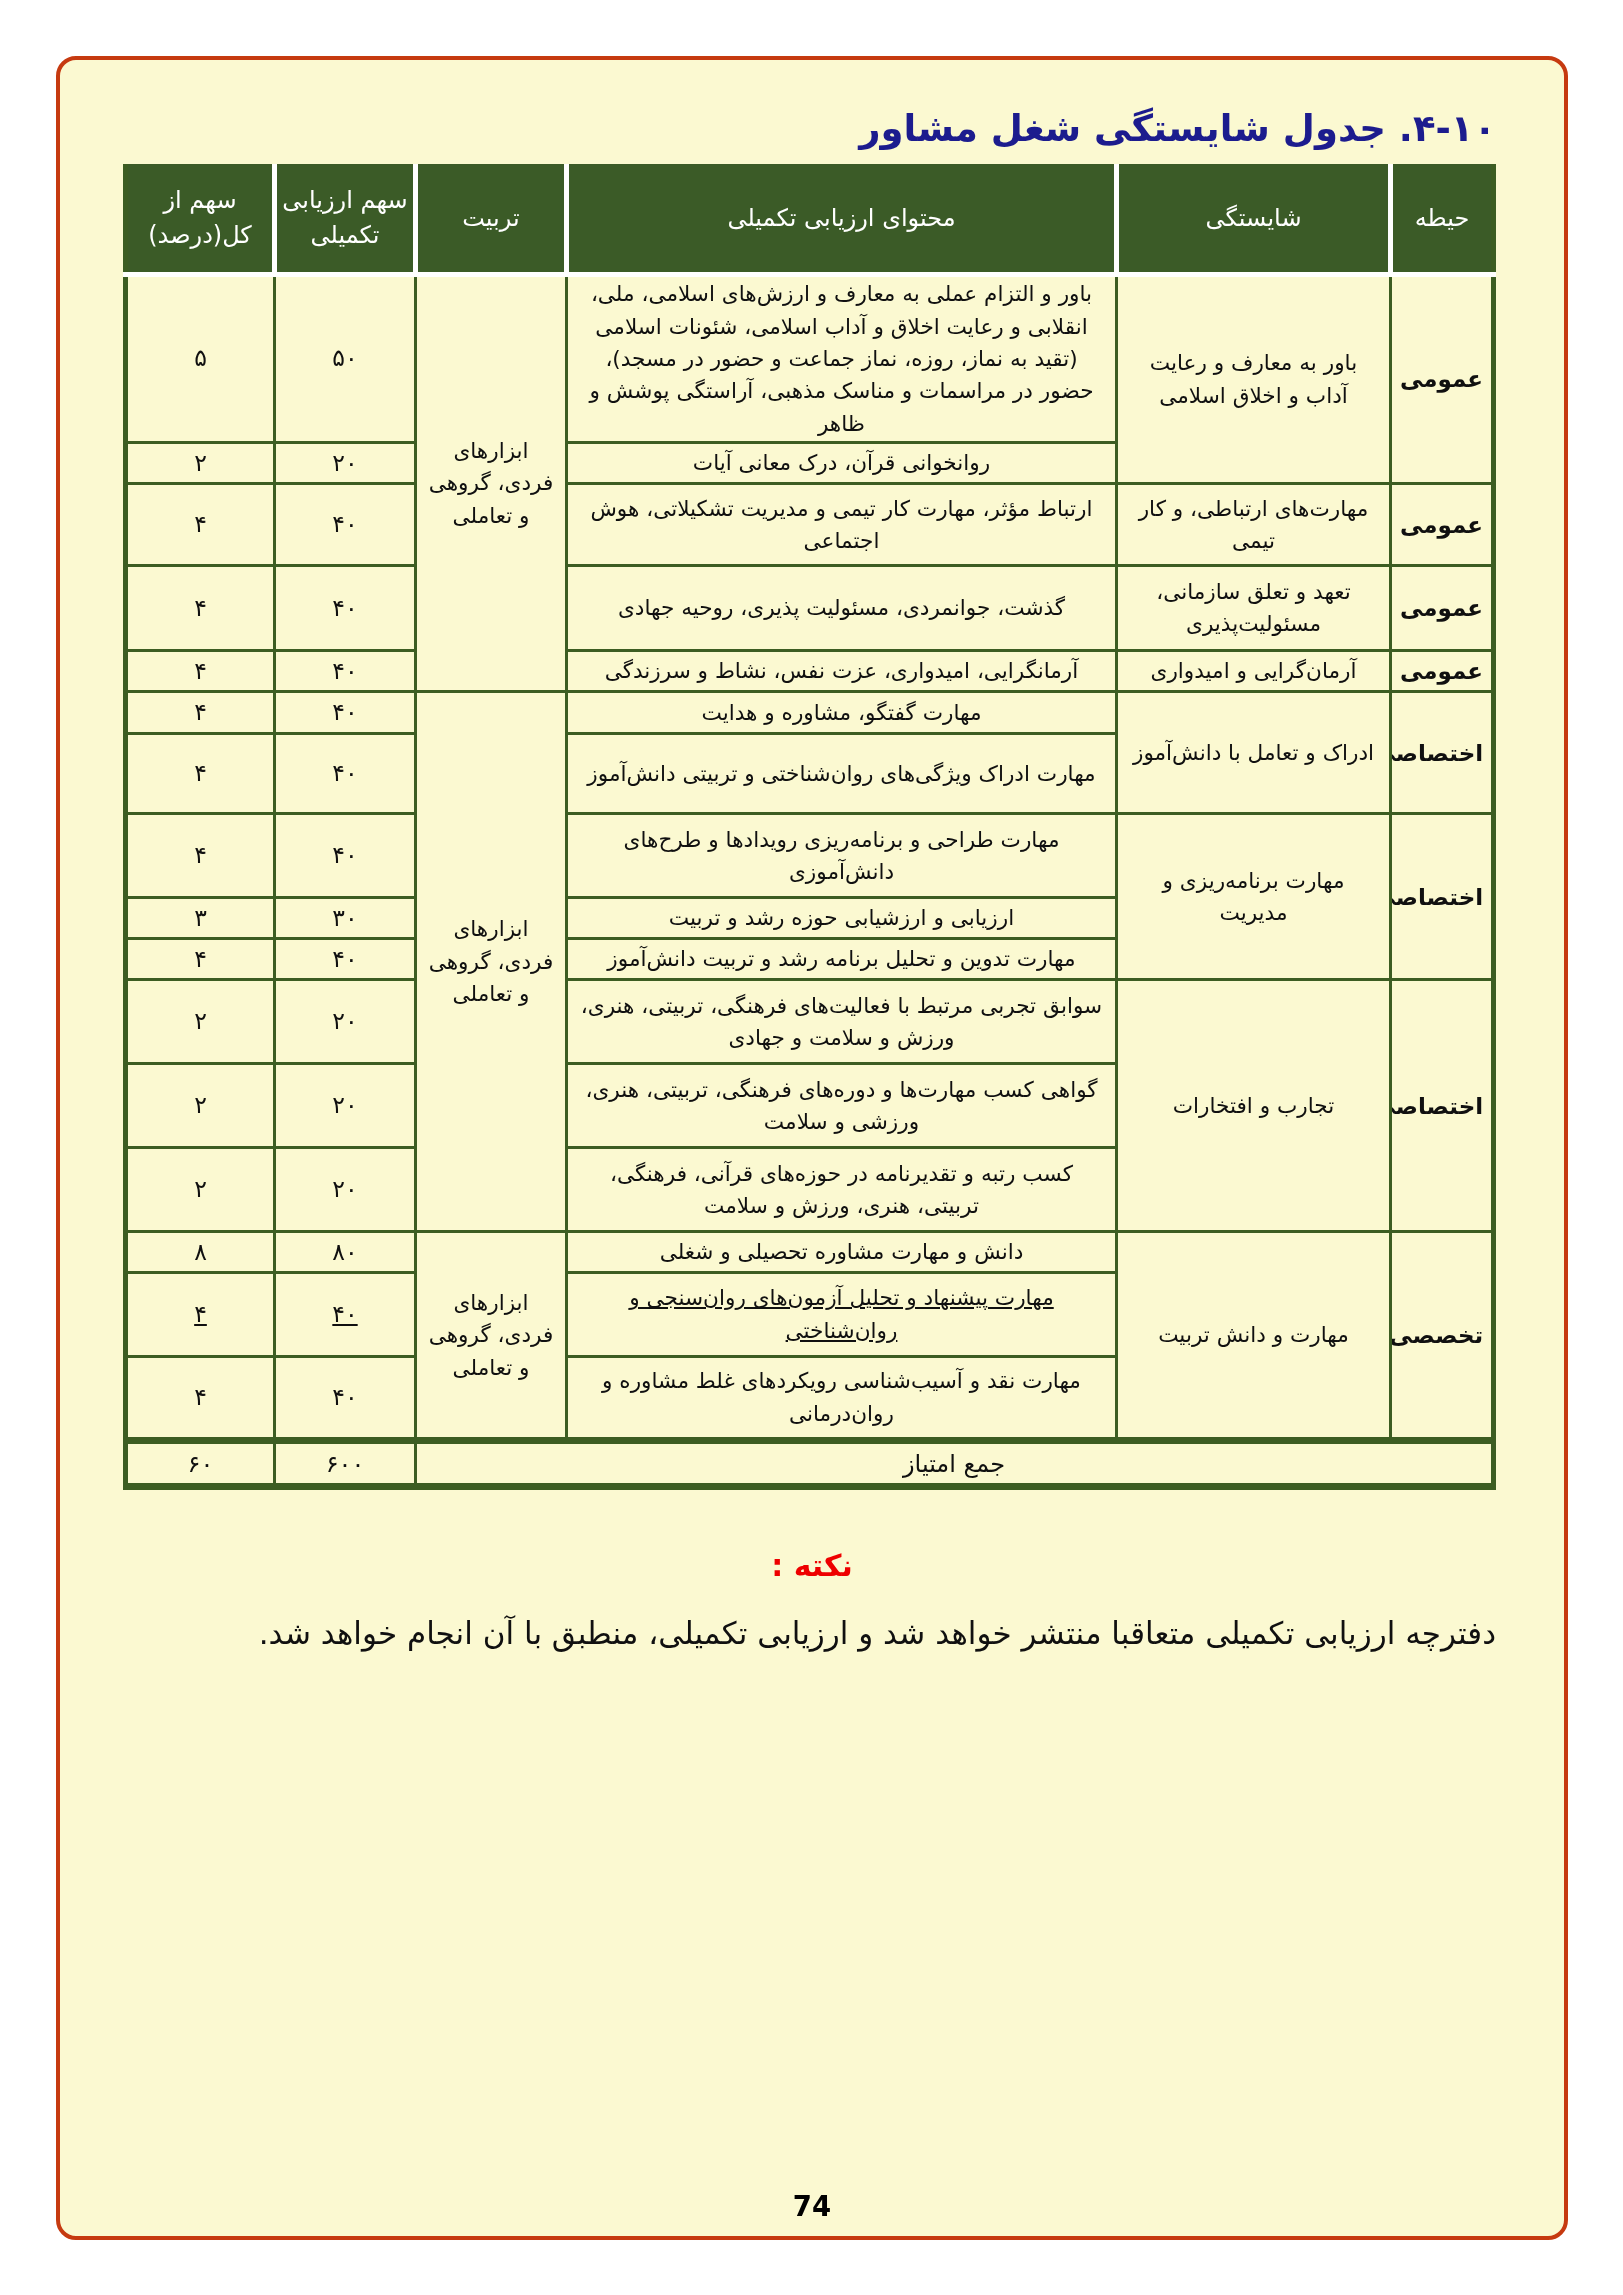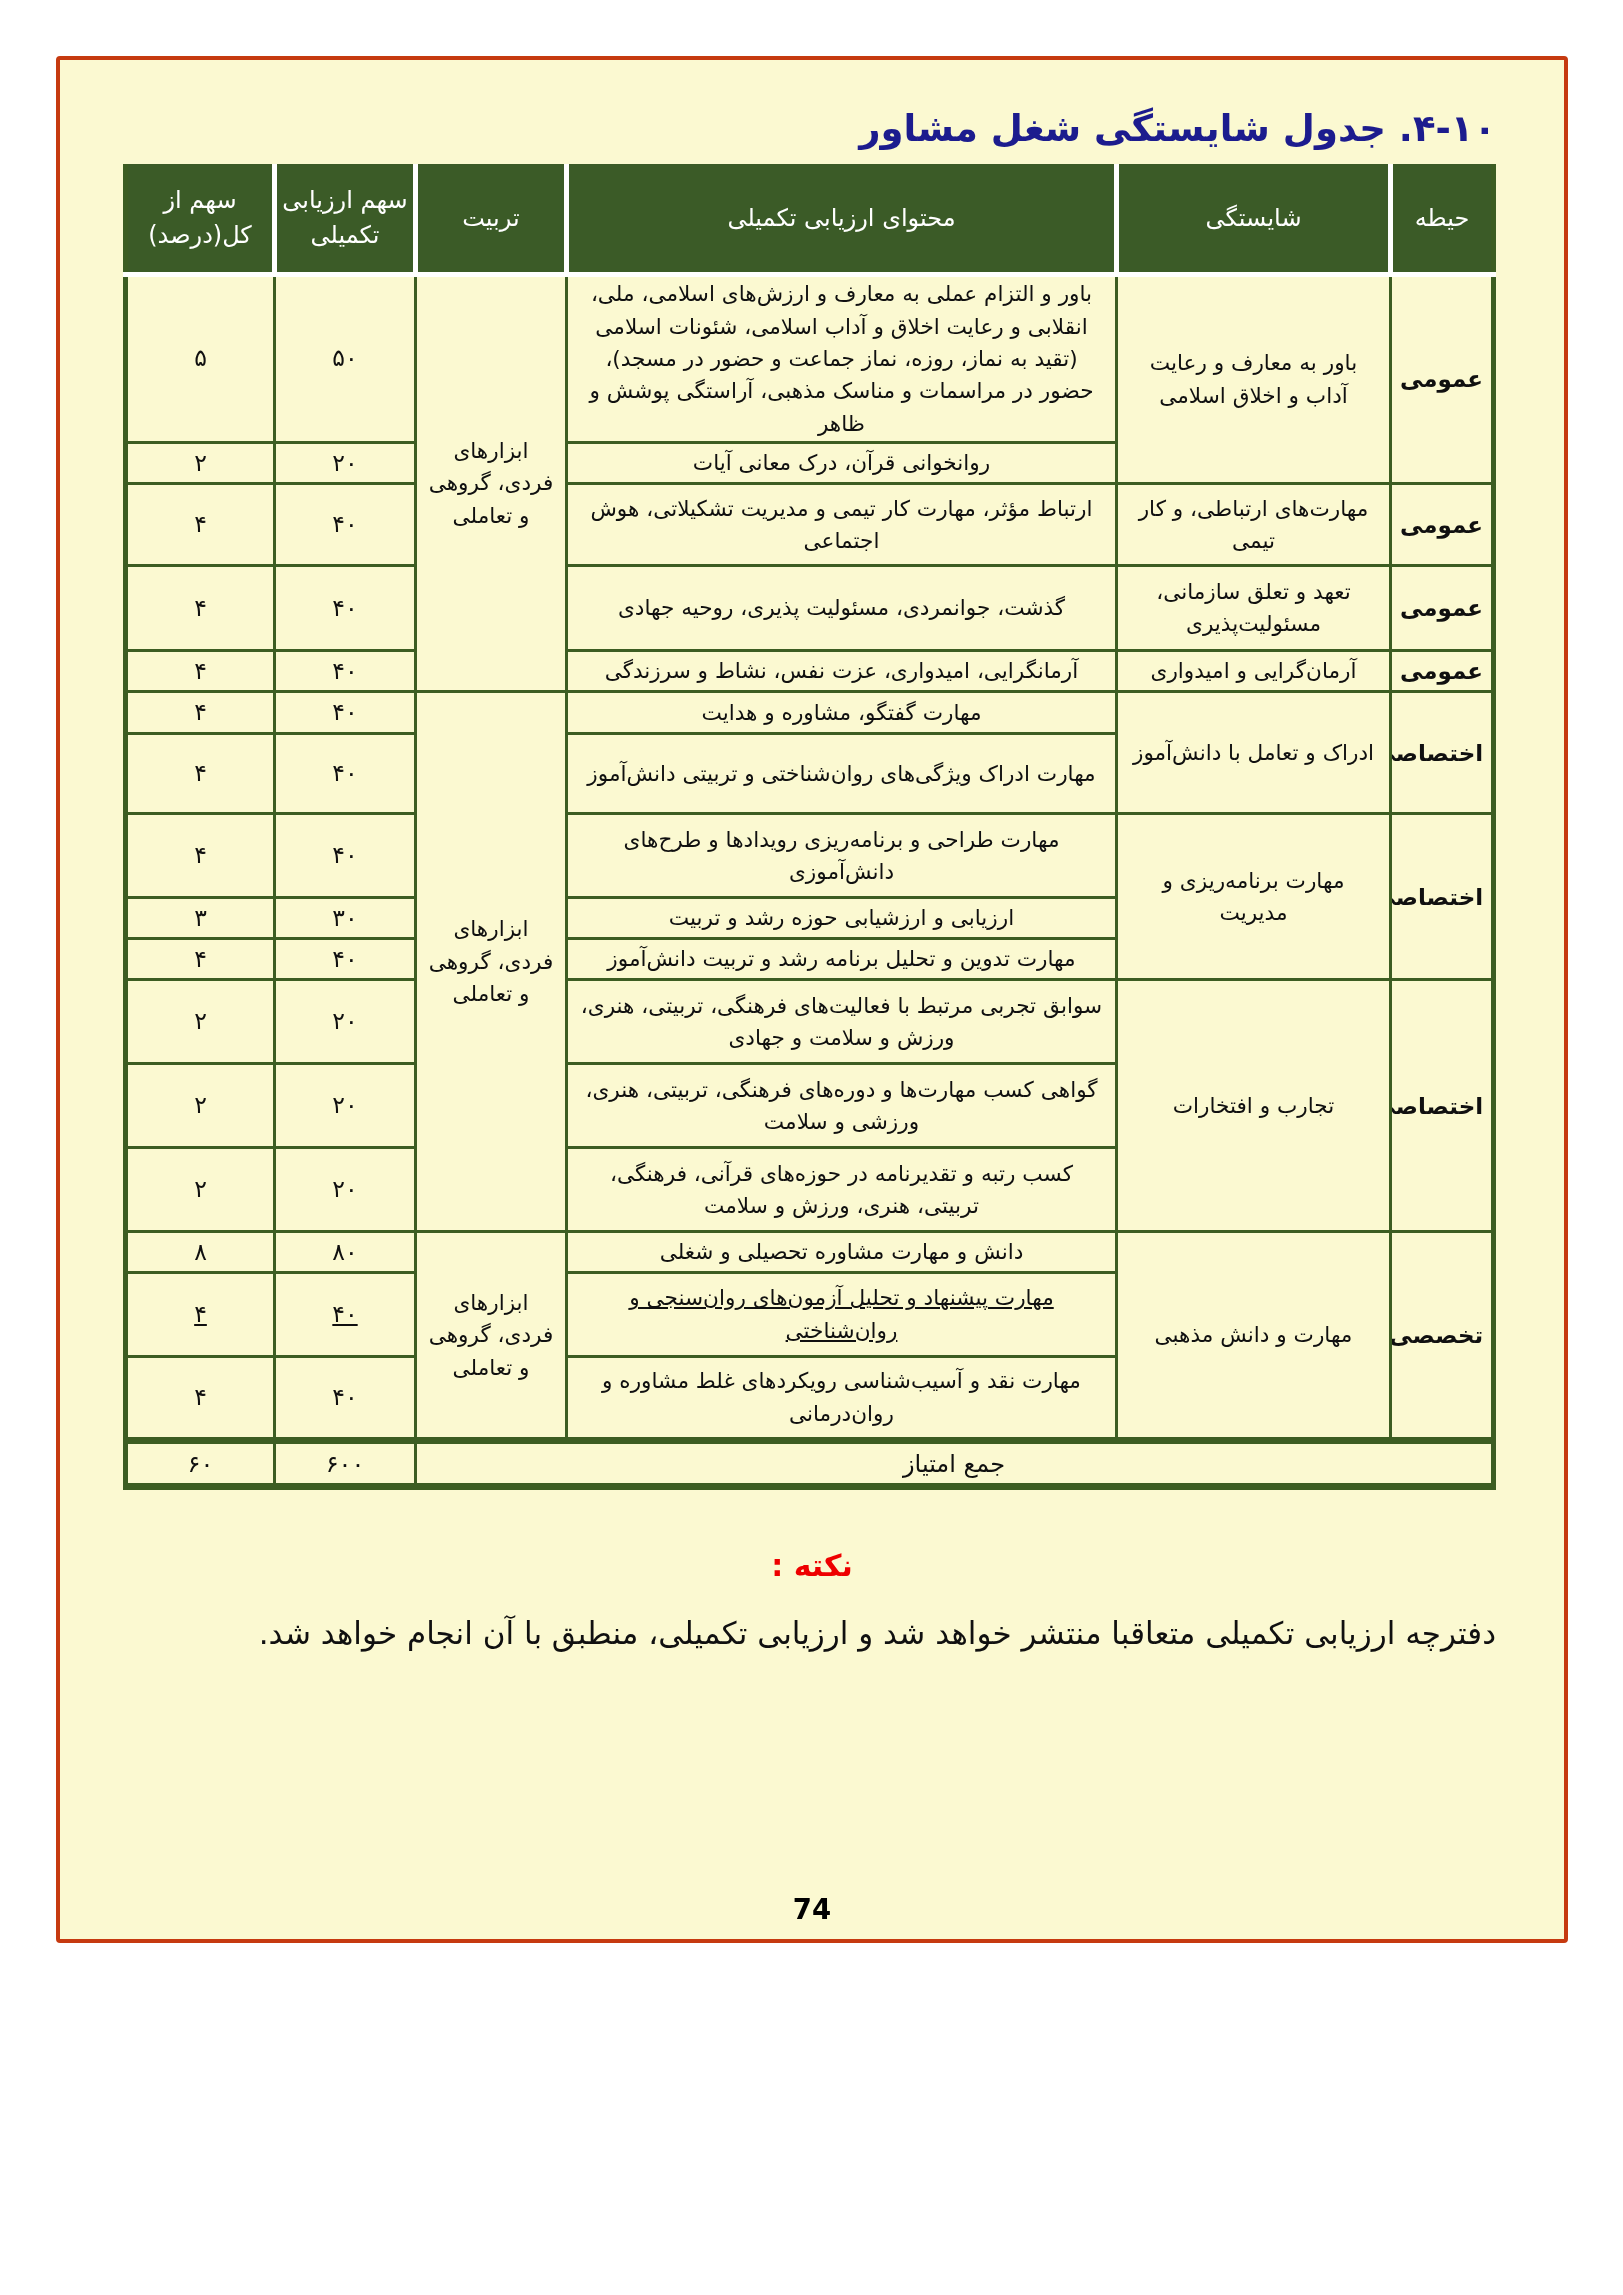--- a/index.html
+++ b/index.html
@@ -11,24 +11,24 @@
     --note-red:#EE0000;
     --ink:#101010;
   }
   *{box-sizing:border-box;}
   html,body{margin:0;padding:0;}
   body{
     width:1623px;height:2295px;position:relative;background:#ffffff;
     font-family:"DejaVu Sans", sans-serif;color:var(--ink);
   }
   .page{
-    position:absolute;left:56px;top:56px;width:1512px;height:1887px;
+    position:absolute;left:56px;top:56px;width:1512px;height:2184px;
     background:var(--page-bg);
     border:4.6px solid var(--border-red);
-    border-radius:4px;
+    border-radius:20px;
   }
   .content{width:1368px;margin:0 auto;direction:rtl;}
   .doc-title{
     margin-top:47px;margin-bottom:13px;
     font-size:37px;font-weight:bold;color:var(--title-navy);
     text-align:right;line-height:1.2;
   }
   table.competency{
     width:1368px;table-layout:fixed;border-collapse:collapse;
     border-left:5.2px solid var(--grid-green);
@@ -172,21 +172,21 @@
             <td class="num">۲۰</td>
             <td class="num">۲</td>
           </tr>
           <tr style="height: 84px;">
             <td class="content">کسب رتبه و تقدیرنامه در حوزه‌های قرآنی، فرهنگی، تربیتی، هنری، ورزش و سلامت</td>
             <td class="num">۲۰</td>
             <td class="num">۲</td>
           </tr>
           <tr style="height: 39px;">
             <td class="domain" rowspan="3">تخصصی</td>
-            <td class="competency" rowspan="3">مهارت و دانش مذهبی</td>
+            <td class="competency" rowspan="3">مهارت و دانش تربیت</td>
             <td class="content">دانش و مهارت مشاوره تحصیلی و شغلی</td>
             <td class="tool" rowspan="3">ابزارهای فردی، گروهی و تعاملی</td>
             <td class="num">۸۰</td>
             <td class="num">۸</td>
           </tr>
           <tr style="height: 84px; text-decoration: underline;">
             <td class="content">مهارت پیشنهاد و تحلیل آزمون‌های روان‌سنجی و روان‌شناختی</td>
             <td class="num">۴۰</td>
             <td class="num">۴</td>
           </tr>

